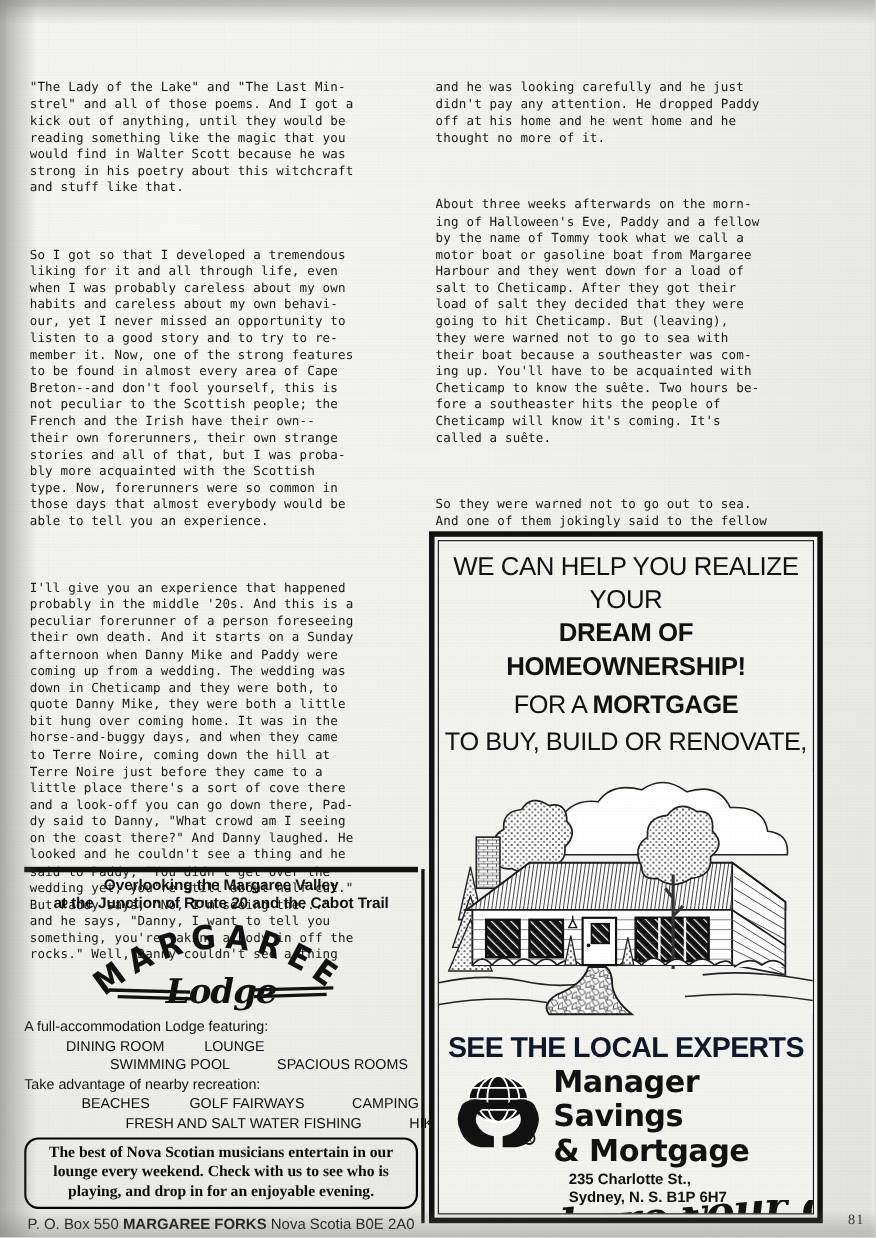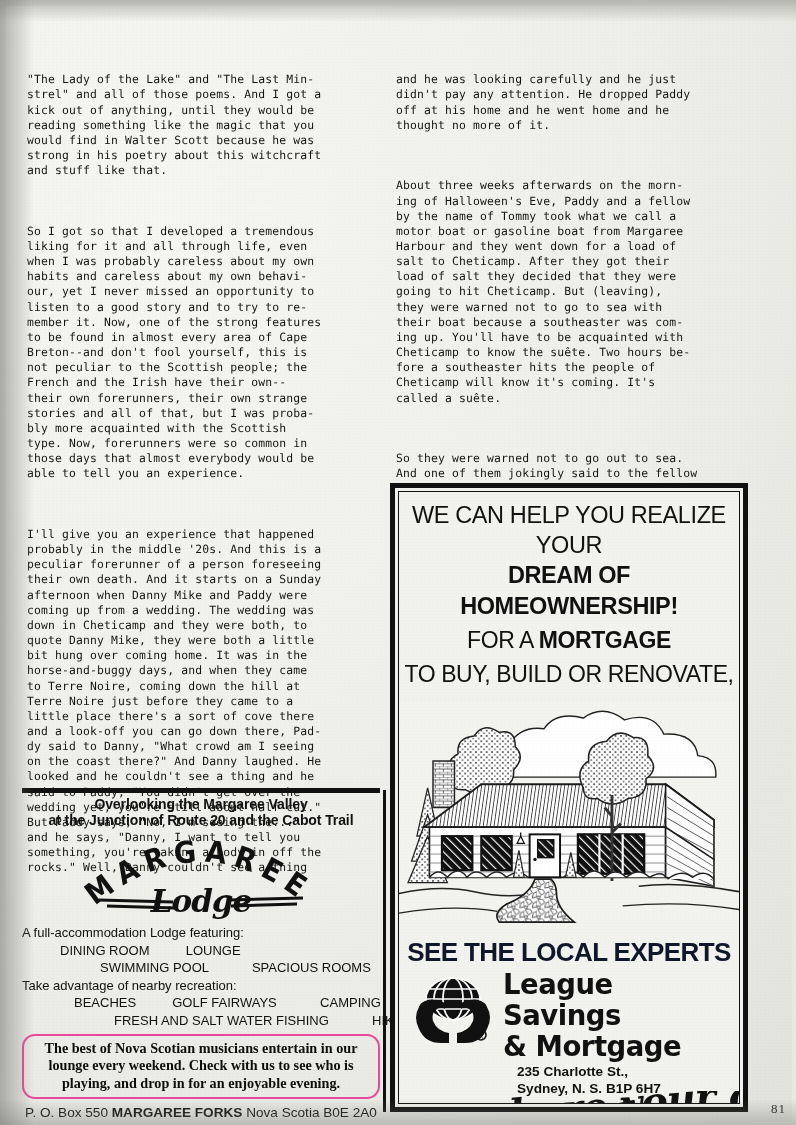--- a/index.html
+++ b/index.html
@@ -100,21 +100,21 @@
   }
   .lodge-body .lead{ display:block; }
   .amen-row{ display:block; white-space:pre; }
   .indent1{ padding-left:38px; }
   .indent2{ padding-left:78px; }
   .indent3{ padding-left:52px; }
   .indent4{ padding-left:92px; }
 
   #quoteBox{
     margin-top:5px;
-    border:2px solid #ec4899;
+    border:2px solid #000000;
     border-radius:13px;
     padding:4px 8px 5px 8px;
     text-align:center;
     font-family:"Liberation Serif","DejaVu Serif",serif;
     font-weight:bold;
     font-size:14.2px;
     line-height:17.4px;
     color:#0d0d0a;
   }
   .addr1{
@@ -467,21 +467,21 @@
 
           <path d="M8,34 Q2,44 8,56 Q14,70 30,70 L38,70 L38,60 Q26,58 22,48
                    Q20,40 26,36 Q30,33 34,36 L34,30 Q22,24 14,28 Q9,30 8,34 Z" fill="#111"></path>
           <path d="M76,34 Q82,44 76,56 Q70,70 54,70 L46,70 L46,60 Q58,58 62,48
                    Q64,40 58,36 Q54,33 50,36 L50,30 Q62,24 70,28 Q75,30 76,34 Z" fill="#111"></path>
           <circle cx="70" cy="62" r="5" fill="none" stroke="#111" stroke-width="1.6"></circle>
           <text x="70" y="65.5" text-anchor="middle" font-size="6.5" font-family="DejaVu Serif, serif" fill="#111">R</text>
         </svg>
 
         <div id="brandText">
-          <div>League Savings</div>
+          <div>Manager Savings</div>
           <div>&amp; Mortgage</div>
         </div>
       </div>
 
       <div id="leagueAddr">
         <div>235 Charlotte St.,</div>
         <div>Sydney, N. S. B1P 6H7</div>
       </div>
 
       <div id="slogan">

